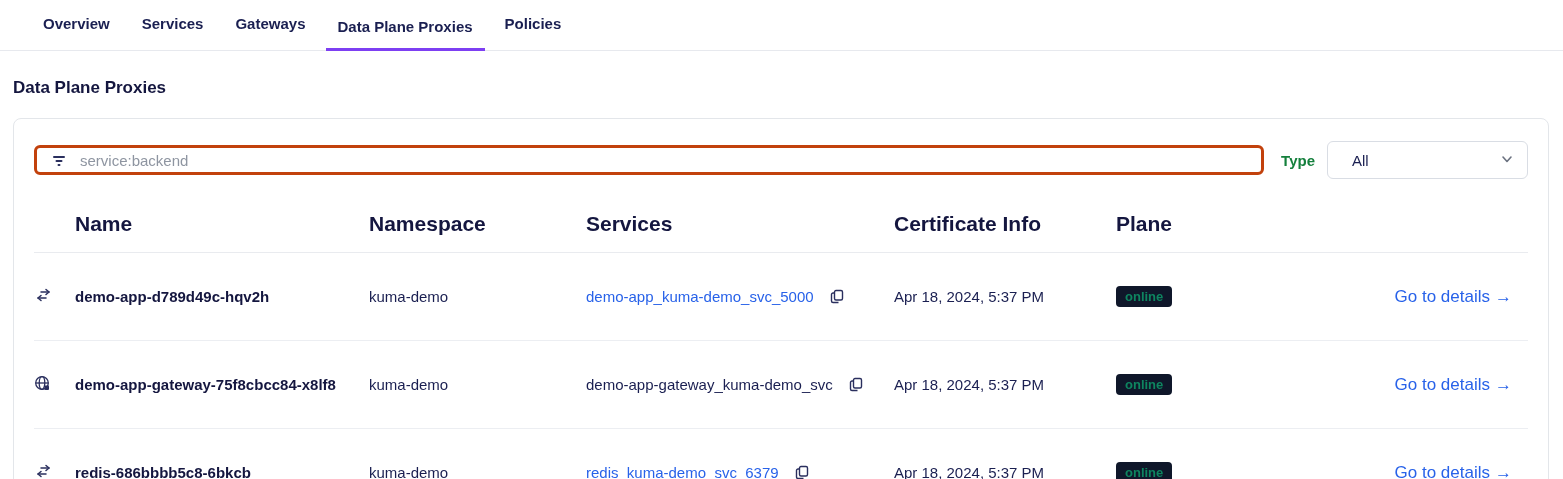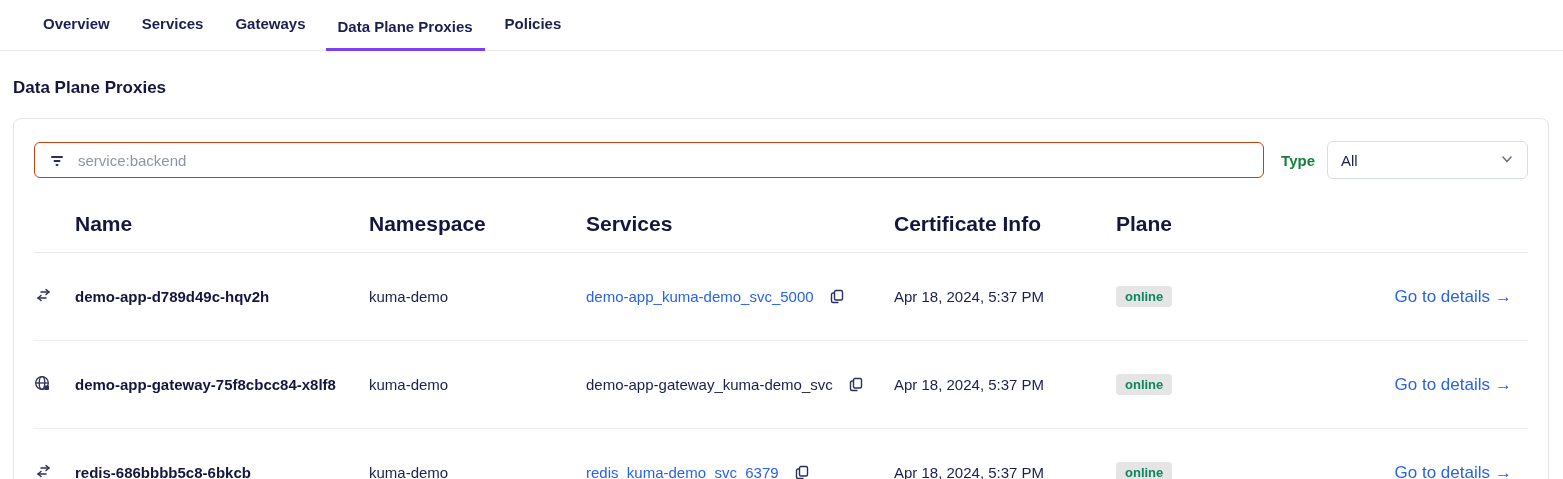--- a/index.html
+++ b/index.html
@@ -45,22 +45,22 @@
     border-radius: 8px;
     background: #fff;
     padding: 22px 20px 18px 20px;
   }
   
   .filter-row { display: flex; align-items: center; }
   .filter-input-wrap {
     flex: 1;
     display: flex;
     align-items: center;
-    height: 36px;
-    border: 1px solid #c2410c;
+    height: 30px;
+    border: 3px solid #c2410c;
     border-radius: 6px;
     padding: 0 12px 0 14px;
     background: #fff;
   }
   .filter-input-wrap .ficon { display: flex; align-items: center; margin-right: 13px; }
   .filter-input {
     flex: 1;
     border: none;
     outline: none;
     font-size: 15px;
@@ -77,21 +77,21 @@
     white-space: nowrap;
   }
   .type-select {
     width: 201px;
     height: 38px;
     border: 1px solid #d9dde4;
     border-radius: 6px;
     display: flex;
     align-items: center;
     justify-content: space-between;
-    padding: 0 13px 0 13px;
+    padding: 0 13px 0 24px;
     font-size: 15px;
     color: #1a1f51;
     cursor: pointer;
     background: #fff;
   }
   
   table { width: 100%; border-collapse: collapse; margin-top: 14px; }
   thead th {
     text-align: left;
     font-size: 21px;
@@ -115,21 +115,21 @@
   .col-cert { width: 222px; }
   .col-status { width: 160px; }
   .col-details { }
   .cell-name { font-weight: bold; color: #14163f; }
   .svc-wrap { display: inline-flex; align-items: center; gap: 16px; }
   a.svc-link, a.details-link { color: #2862e9; text-decoration: none; cursor: pointer; }
   .svc-plain { color: #1a1f51; }
   .copy-btn { display: inline-flex; align-items: center; cursor: pointer; }
   .badge {
     display: inline-block;
-    background: #e5e5e5;
+    background: #0f172a;
     color: #0e8560;
     font-size: 13px;
     font-weight: bold;
     padding: 4px 9px;
     border-radius: 4px;
     line-height: 1;
   }
   td.details-cell { text-align: right; padding-right: 16px; white-space: nowrap; }
   .details-link { font-size: 17px; }
   .details-arrow { margin-left: 5px; }

